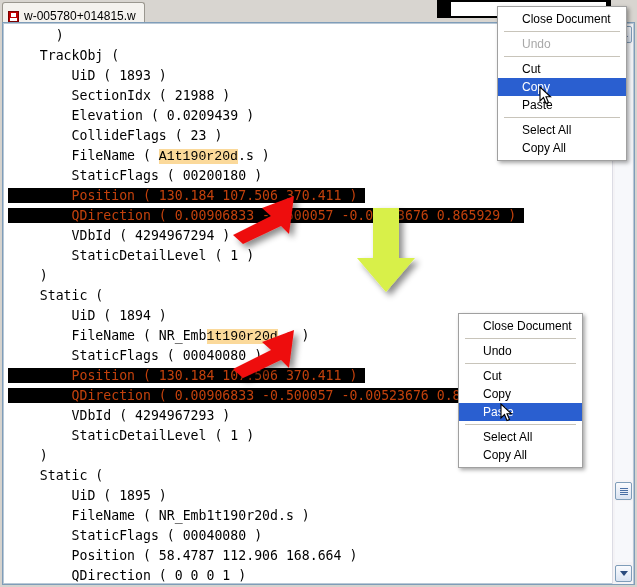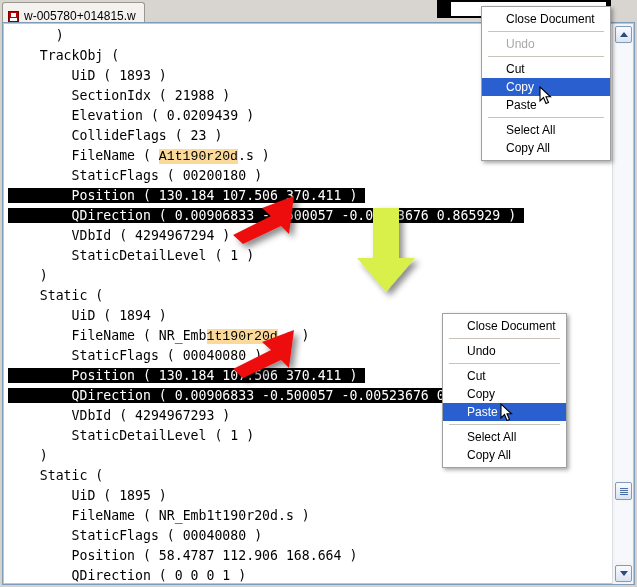--- a/index.html
+++ b/index.html
@@ -74,21 +74,21 @@
     font-size:13.2px;
     line-height:20px;
     color:#000;
     white-space:pre;
     letter-spacing:0px;
   }
   .line{
     height:20px;line-height:20px;white-space:pre;
     position:relative;
   }
-  .sel{ background:#000000; color:#ffffff; }
+  .sel{ background:#000000; color:#c2410c; }
   .hl{ background:#fbd99a;font-family:Liberation Mono, monospace; }
 
   
   #vscroll{
     position:absolute;left:612px;top:24px;width:21px;height:560px;
     background:#f4f3f6;
     border-left:1px solid #dcdce4;
     box-sizing:border-box;
   }
   .sbtn{
@@ -122,20 +122,21 @@
   
   .ctxmenu{
     position:absolute;
     background:#ffffff;
     border:1px solid #a0a0a0;
     box-sizing:border-box;
     font-family:"Liberation Sans",sans-serif;
     font-size:12px;
     box-shadow:2px 2px 4px rgba(0,0,0,0.35);
     padding:3px 0;
+    margin-left:16px;
   }
   .ctxmenu .mi{
     height:18px;line-height:18px;
     padding-left:24px;padding-right:16px;
     color:#000;white-space:nowrap;
     position:relative;
   }
   .ctxmenu .mi.disabled{ color:#a8a8a8; }
   .ctxmenu .mi.selected{ background:#2a5fd0; color:#ffffff; }
   .ctxmenu .sep{

